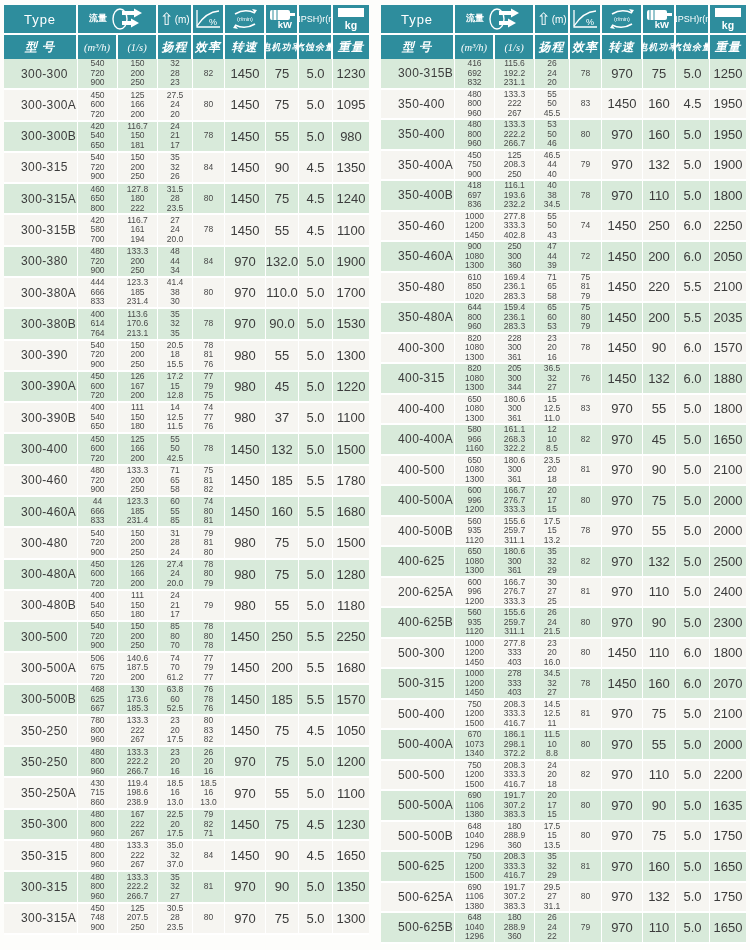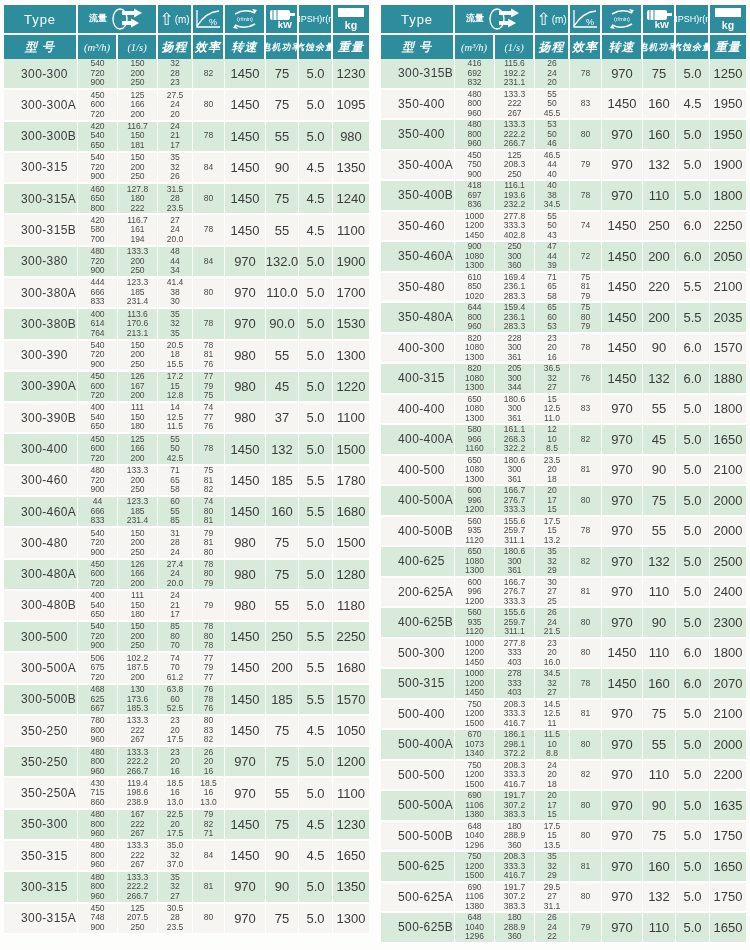--- a/index.html
+++ b/index.html
@@ -628,21 +628,21 @@
           <div class="cell num-lg">2250</div>
         </div>
         <div class="row grid">
           <div class="cell cell-type">300-500A</div>
           <div class="cell ">
             <div class="num-sm">506</div>
             <div class="num-sm">675</div>
             <div class="num-sm">720</div>
           </div>
           <div class="cell ">
-            <div class="num-sm">102.2</div>
+            <div class="num-sm">140.6</div>
             <div class="num-sm">187.5</div>
             <div class="num-sm">200</div>
           </div>
           <div class="cell ">
             <div class="num-sm">74</div>
             <div class="num-sm">70</div>
             <div class="num-sm">61.2</div>
           </div>
           <div class="cell ">
             <div class="num-sm">77</div>

